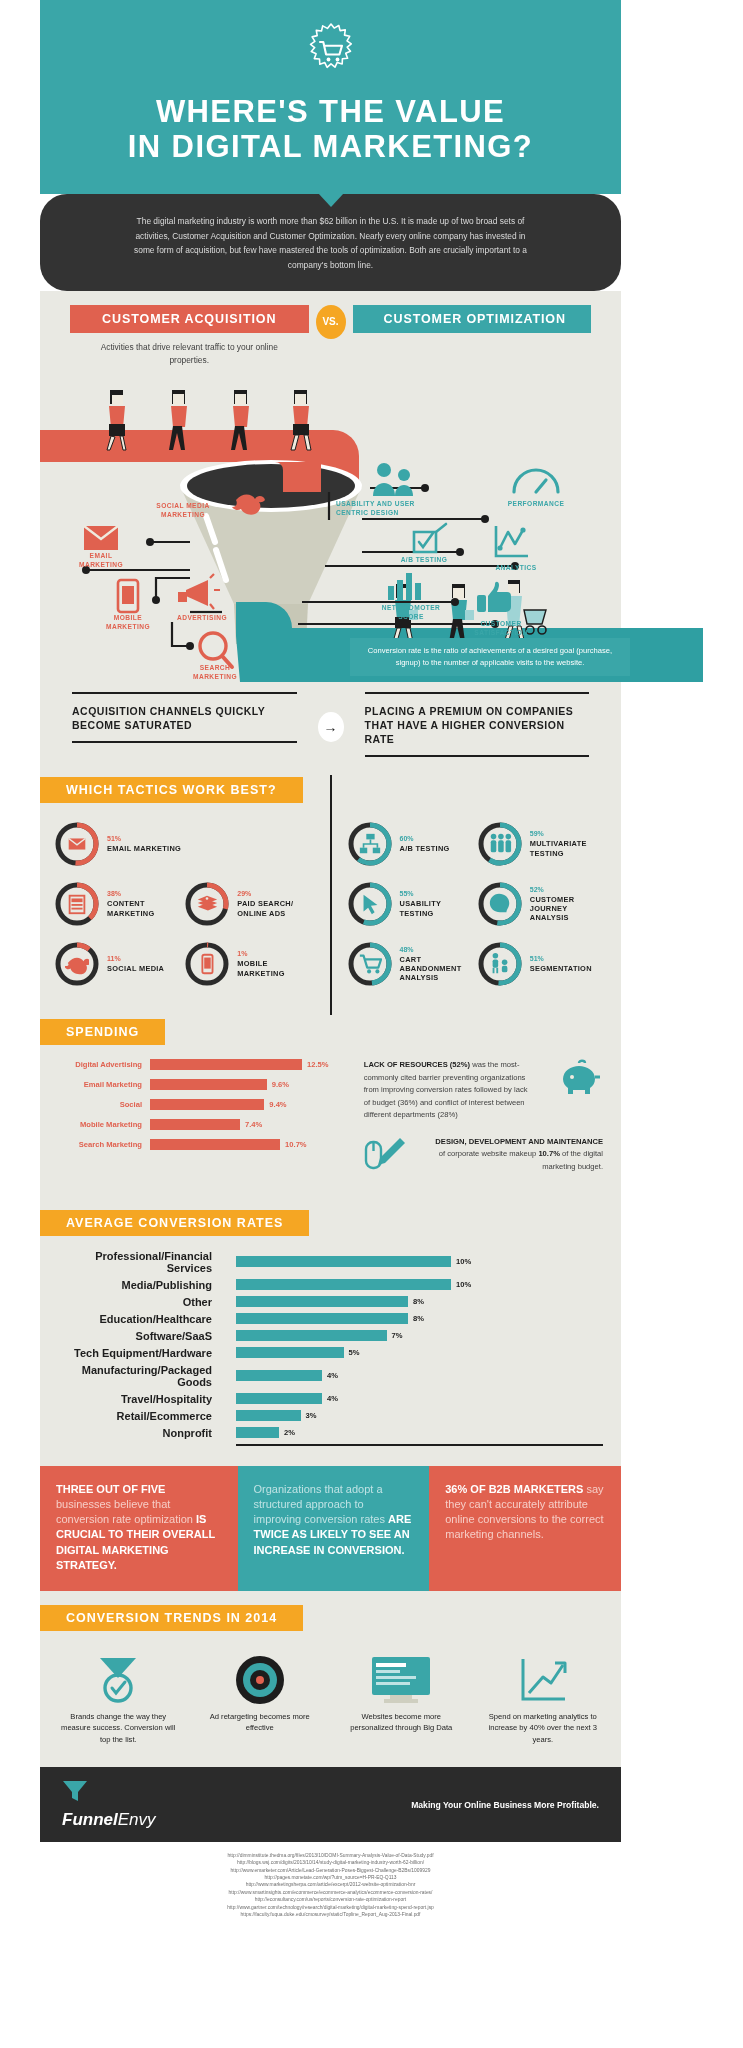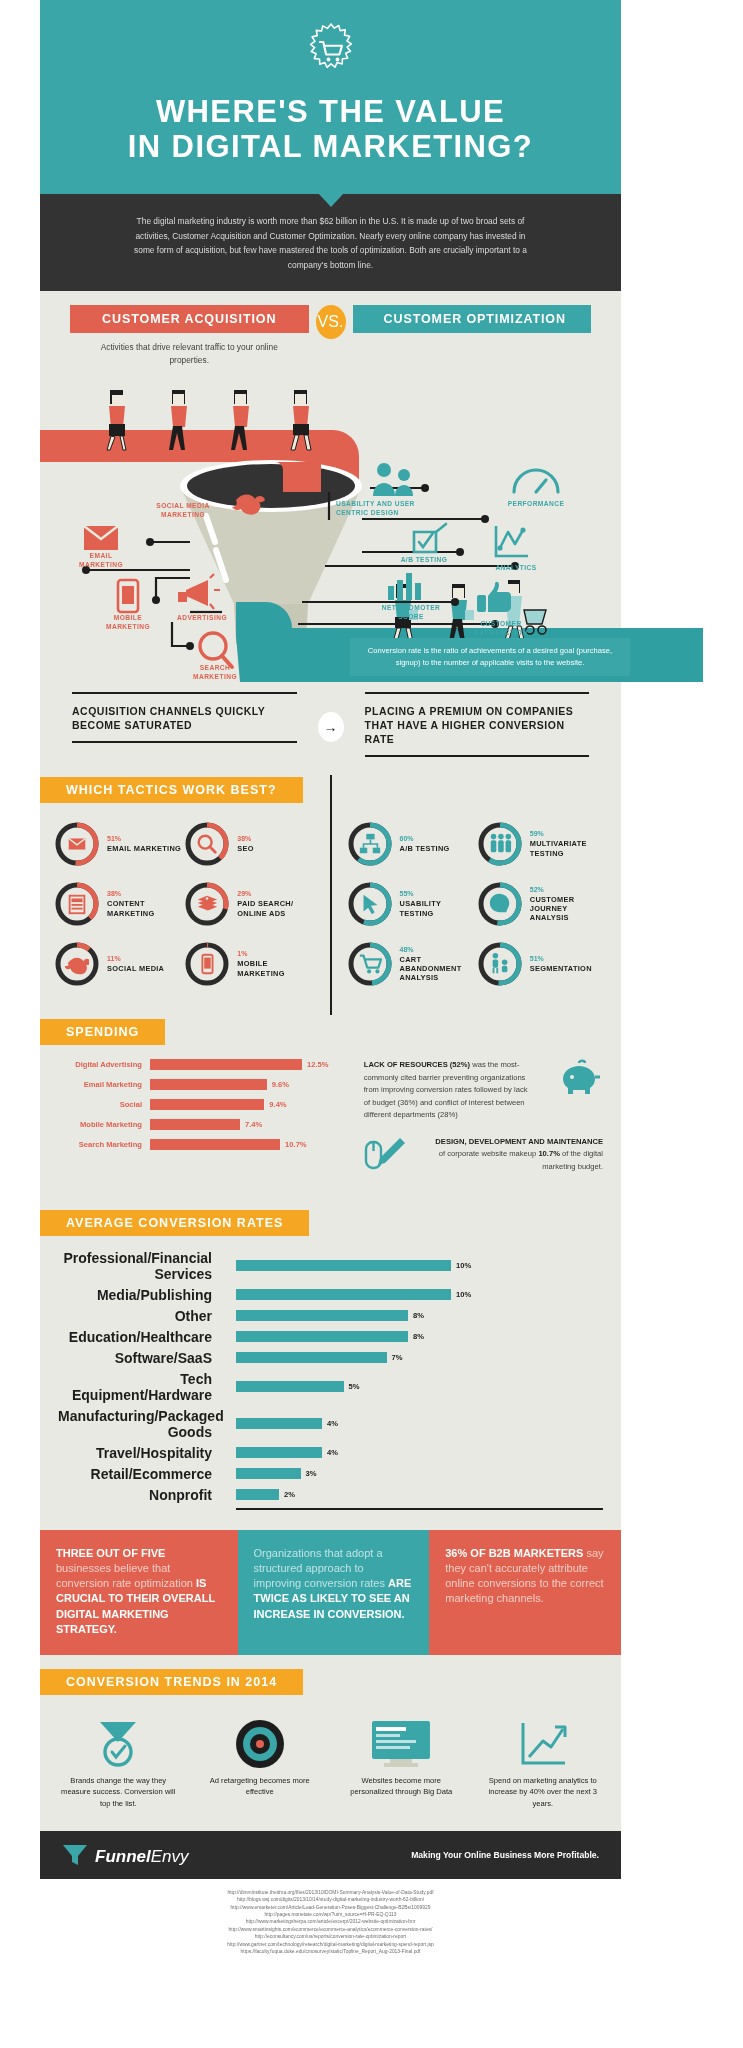--- a/index.html
+++ b/index.html
@@ -26,20 +26,21 @@
     font-weight: bold;
     letter-spacing: 1.4px;
     line-height: 1.13;
     text-align: center;
   }
   .intro {
     background: #333333;
     margin: 0 40px;
     padding: 20px 85px 18px;
     position: relative;
+    border-radius: 27px;
   }
   .intro-arrow {
     position: absolute; top: -1px; left: 50%; margin-left: -13px;
     width: 0; height: 0;
     border-left: 13px solid transparent;
     border-right: 13px solid transparent;
     border-top: 14px solid #3aa6a8;
   }
   .intro p {
     color: #dcdcdc; font-size: 8.4px; line-height: 1.75; text-align: center;
@@ -59,21 +60,21 @@
   .col-right { padding-left: 22px; }
   .bar-head {
     color: #fff; font-size: 12.5px; font-weight: bold; letter-spacing: 0.9px;
     padding: 7px 10px; text-align: center;
   }
   .bar-red { background: #e0614f; }
   .bar-teal { background: #3aa6a8; padding-left: 16px; }
   .vs-badge {
     position: absolute; left: 50%; top: 14px; margin-left: -15px;
     width: 30px; height: 34px; border-radius: 50%;
-    background: #f5a623; color: #fff; font-size: 16px; font-weight: normal;
+    background: #f5a623; color: #fff; font-size: 10px; font-weight: bold;
     display: flex; align-items: center; justify-content: center; z-index: 5;
   }
   .sub-desc {
     font-size: 8.4px; color: #3f3f3f; text-align: center;
     line-height: 1.6; padding: 8px 14px 0;
   }
 
   
   .funnel-zone { position: relative; height: 310px; margin-top: 6px; }
   .funnel-zone svg { position: absolute; top: 0; left: 0; }
@@ -138,21 +139,21 @@
   .sbar { height: 11px; background: #e0614f; }
   .sval { font-size: 7.6px; color: #e0614f; font-weight: bold; margin-left: 5px; }
   .spend-note { font-size: 7.6px; color: #3f3f3f; line-height: 1.65; }
   .spend-note b { color: #1d1d1d; }
   .spend-note .hd { font-weight: bold; color: #1d1d1d; }
   .note-blk { display:flex; gap:22px; align-items:flex-start; margin-bottom: 14px; }
 
   
   .conv { padding: 2px 18px 14px; }
   .crow { display: flex; align-items: center; margin-bottom: 5px; }
-  .cname { width: 178px; font-size: 14px; color: #1d1d1d; text-align: right; padding-right: 24px; font-weight: bold; }
+  .cname { width: 178px; font-size: 11px; color: #1d1d1d; text-align: right; padding-right: 24px; font-weight: bold; }
   .cbar { height: 11px; background: #3aa6a8; }
   .cval { font-size: 7.6px; color: #1d1d1d; font-weight: bold; margin-left: 5px; }
   .caxis { height: 2px; background: #1d1d1d; margin-left: 178px; }
 
   
   .panels { display: flex; margin: 6px 0 0; }
   .pan { padding: 16px 16px 18px; font-size: 11px; line-height: 1.38; }
   .pan1 { background: #e0614f; width: 34%; color: #fff; }
   .pan2 { background: #3aa6a8; width: 33%; color: #fff; }
   .pan3 { background: #e0614f; width: 33%; color: #fff; }
@@ -164,21 +165,21 @@
   .trends { display: flex; padding: 6px 14px 16px; gap: 13px; }
   .trend { width: 25%; text-align: center; }
   .trend-ico { height: 62px; display: flex; align-items: center; justify-content: center; }
   .trend-txt { font-size: 7.6px; color: #1d1d1d; line-height: 1.5; padding: 0 6px; }
 
   
   .footer {
     background: #2b2b2b; margin: 0 40px; padding: 12px 22px;
     display: flex; align-items: center; justify-content: space-between;
   }
-  .logo { display: flex; align-items: flex-end; gap: 7px; }
+  .logo { display: flex; align-items: flex-start; gap: 7px; flex-direction: column; }
   .logo-txt { color: #fff; font-size: 17px; font-weight: bold; font-style: italic; }
   .logo-txt span { font-weight: normal; }
   .foot-tag { color: #fff; font-size: 8.6px; font-weight: bold; }
 
   .sources { padding: 10px 40px 14px; text-align: center; }
   .sources div { font-size: 4.9px; color: #6d6d6d; line-height: 1.5; }
 </style>
 </head>
 <body>
 
@@ -420,35 +421,20 @@
           <svg style="position:absolute;left:11px;top:11px" width="24" height="24" viewBox="0 0 26 26">
                   <rect x="4" y="7" width="18" height="12" fill="#e0614f"></rect>
                   <path d="M4 7 l9 7 9-7" fill="none" stroke="#e9e9e3" stroke-width="1.6"></path>
                 </svg>
         </div>
         <div class="tmeta">
           <div class="tpct">51%</div>
           <div class="tlabel">EMAIL MARKETING</div>
         </div>
             </div>
-            <div class="tcell">
-        <div class="donut"><svg width="46" height="46" viewBox="0 0 46 46">
-    <circle cx="23" cy="23" r="19" fill="none" stroke="#2b2b2b" stroke-width="5"></circle>
-    <circle cx="23" cy="23" r="19" fill="none" stroke="#e0614f" stroke-width="5" stroke-dasharray="45.36459791783661 74.01592291857551" transform="rotate(-90 23 23)"></circle>
-  </svg>
-          <svg style="position:absolute;left:11px;top:11px" width="24" height="24" viewBox="0 0 26 26">
-                  <circle cx="11" cy="11" r="7" fill="none" stroke="#e0614f" stroke-width="2.6"></circle>
-                  <path d="M16 16 l6 6" stroke="#e0614f" stroke-width="3" stroke-linecap="round"></path>
-                </svg>
-        </div>
-        <div class="tmeta">
-          <div class="tpct">38%</div>
-          <div class="tlabel">SEO</div>
-        </div>
-            </div>
           </div>
           <div class="trow">
             <div class="tcell">
         <div class="donut"><svg width="46" height="46" viewBox="0 0 46 46">
     <circle cx="23" cy="23" r="19" fill="none" stroke="#2b2b2b" stroke-width="5"></circle>
     <circle cx="23" cy="23" r="19" fill="none" stroke="#e0614f" stroke-width="5" stroke-dasharray="45.36459791783661 74.01592291857551" transform="rotate(-90 23 23)"></circle>
   </svg>
           <svg style="position:absolute;left:11px;top:11px" width="24" height="24" viewBox="0 0 26 26">
                   <rect x="5" y="4" width="16" height="19" fill="none" stroke="#e0614f" stroke-width="2"></rect>
                   <rect x="7" y="7" width="12" height="4" fill="#e0614f"></rect>

